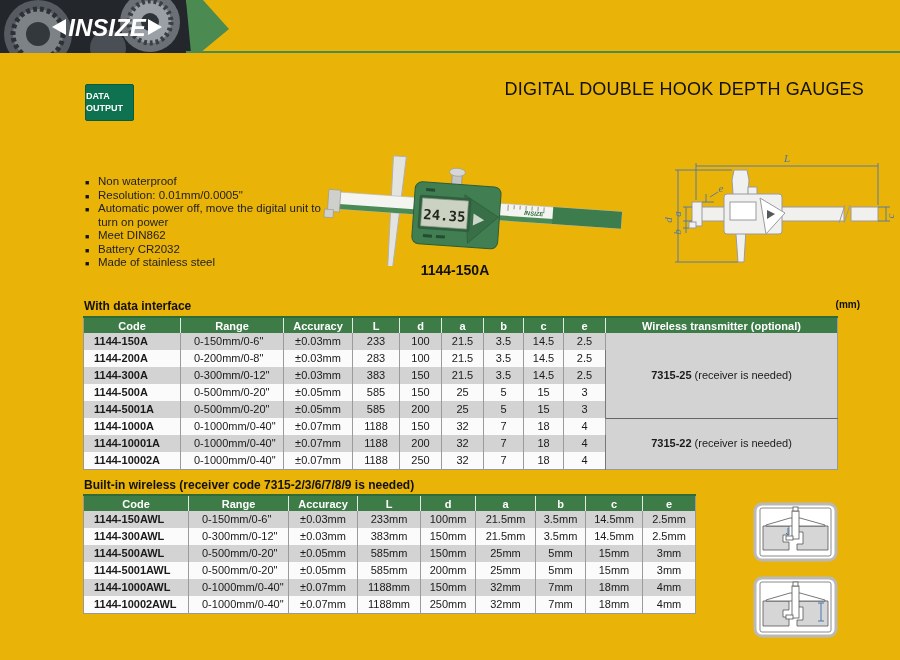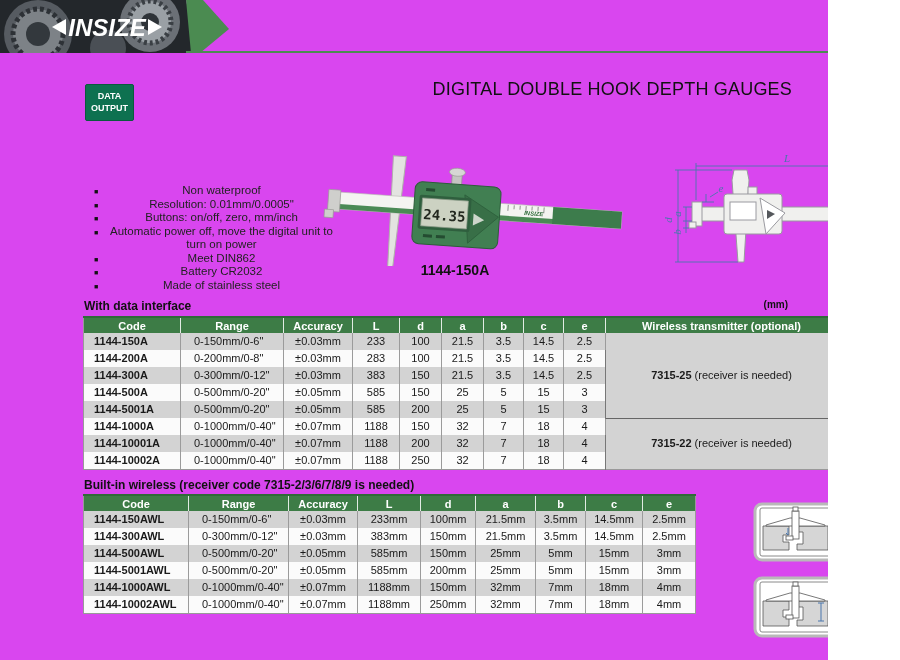--- a/index.html
+++ b/index.html
@@ -1,32 +1,32 @@
 <!DOCTYPE html>
 <html><head>
 <meta charset="utf-8">
 <style>
   html,body{margin:0;padding:0;background:#fff;}
-  #page{position:relative;width:828px;height:660px;background:#d946ef;overflow:hidden;
+  #page{position:relative;width:900px;height:660px;background:#eab308;overflow:hidden;
         font-family:"Liberation Sans",sans-serif;color:#1a1a1a;}
 
   
   #header-art{position:absolute;left:0;top:0;}
   #green-rule{position:absolute;left:186px;top:51px;width:714px;height:2px;background:#4b8b51;}
 
   #data-output-badge{position:absolute;left:85px;top:84px;width:47px;height:35px;
       background:#0e7150;border:1px solid #0a5a3f;border-radius:2px;color:#fff;
-      font-size:9px;font-weight:bold;text-align:center;line-height:1.3;
+      font-size:9px;font-weight:bold;line-height:1.3;
       display:flex;flex-direction:column;justify-content:center;}
 
   #page-title{position:absolute;top:79px;right:36px;font-size:18px;font-weight:normal;
       letter-spacing:.2px;color:#111;}
 
   
-  #features{position:absolute;left:85px;top:175px;width:242px;margin:9px;padding:0;list-style:none;text-align:center;}
+  #features{position:absolute;left:85px;top:175px;width:242px;margin:0;padding:0;list-style:none;}
   #features li{font-size:11.5px;line-height:13.5px;padding-left:13px;position:relative;color:#222;}
   #features li::before{content:"■";position:absolute;left:0;top:1px;font-size:7px;color:#111;}
 
   
   #product-figure{position:absolute;left:298px;top:148px;}
   #product-caption{position:absolute;left:290px;top:262px;width:330px;text-align:center;
       font-size:14px;font-weight:bold;color:#111;}
   #tech-diagram{position:absolute;left:648px;top:150px;}
 
   
@@ -84,21 +84,20 @@
   <div id="data-output-badge">
     <span>DATA</span>
     <span>OUTPUT</span>
   </div>
 
   <div id="page-title">DIGITAL DOUBLE HOOK DEPTH GAUGES</div>
 
   <ul id="features">
       <li>Non waterproof</li>
       <li>Resolution: 0.01mm/0.0005"</li>
-      <li>Buttons: on/off, zero, mm/inch</li>
       <li>Automatic power off, move the digital unit to turn on power</li>
       <li>Meet DIN862</li>
       <li>Battery CR2032</li>
       <li>Made of stainless steel</li>
     </ul>
 
   <svg id="product-figure" width="340" height="118" viewBox="0 0 340 118">
     <g transform="rotate(4 40 55)">
       <polygon points="92,4 105,4 99,116 94,116" fill="#e3e3e0" stroke="#b0b0ab" stroke-width="1"></polygon>
       <rect x="34" y="44" width="290" height="17" fill="#f4f4f1" stroke="#b5b5b0" stroke-width="0.6"></rect>

